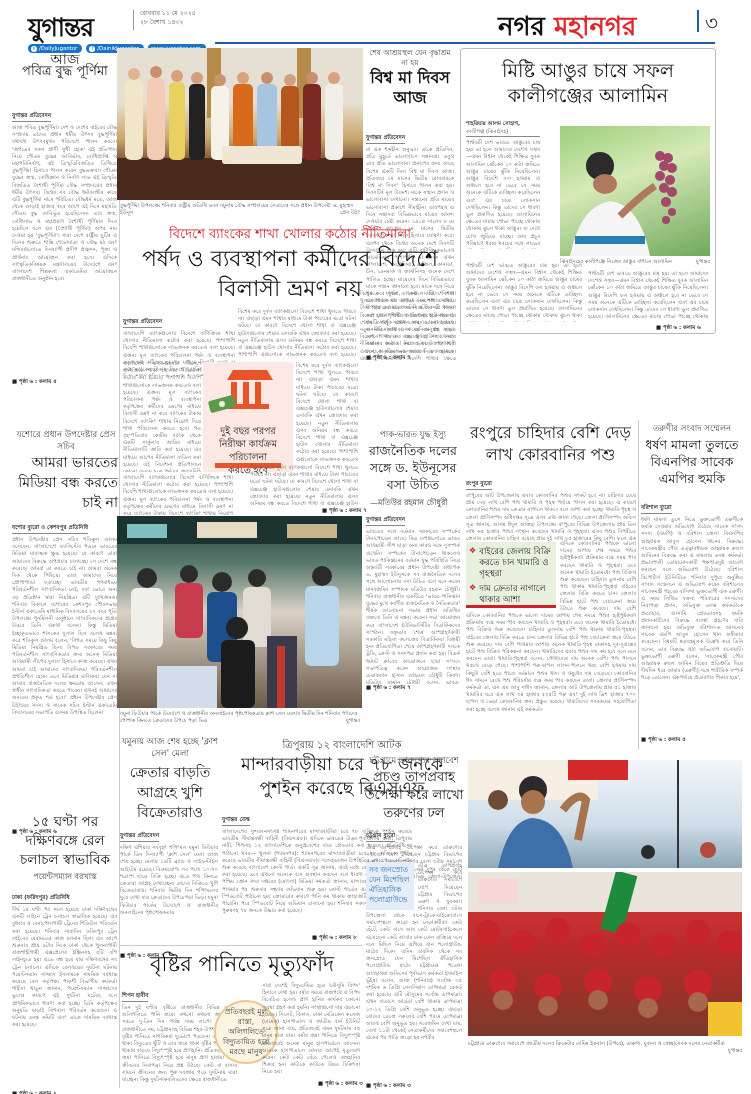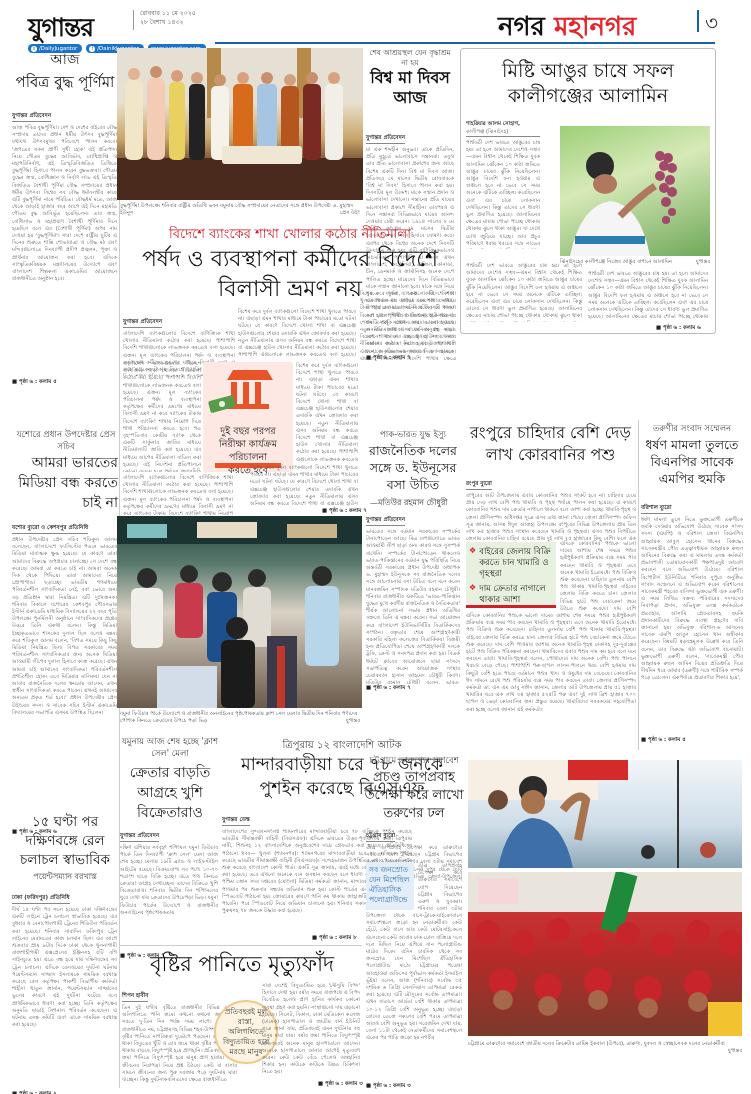--- a/index.html
+++ b/index.html
@@ -37,21 +37,21 @@
   <span class="pill"><span class="ic">X</span><span>/DailyJugantor</span></span><span class="pill"><span class="ic">f</span><span>/DainikJugantor</span></span><span class="pill"><span></span><span>www.jugantor.com</span></span>
 </div>
 <div class="abs" style="left:215px;top:42px;width:500px;height:2px;background:#1a5fa8;"></div>
 <div class="abs" style="left:498px;top:6px;white-space:nowrap;">
   <span class="section-title" style="color:#111;">নগর </span><span class="section-title" style="color:#e3262b;">মহানগর</span>
 </div>
 <div class="abs" style="left:697px;top:10px;width:1.5px;height:22px;background:#1a5fa8;"></div>
 <div class="abs" style="left:705px;top:8px;font-size:20px;color:#333;">৩</div>
 
 <div class="abs kicker" style="left:15px;top:48px;width:100px;font-size:14px;color:#222;">আজ</div>
-<div class="abs hl" style="left:15px;top:74px;width:100px;font-size:15px;">পবিত্র বুদ্ধ পূর্ণিমা</div>
+<div class="abs hl" style="left:15px;top:64px;width:100px;font-size:13px;">পবিত্র বুদ্ধ পূর্ণিমা</div>
 <div class="abs" style="left:12px;top:102px;width:105px;">
   <span class="byline">যুগান্তর প্রতিবেদন</span>
   <div class="body-text" style="height:254px;">আজ পবিত্র বুদ্ধপূর্ণিমা। দেশ ও দেশের বাইরের বৌদ্ধ সম্প্রদায় তাদের প্রধান ধর্মীয় উৎসব বুদ্ধপূর্ণিমা যথাযথ উৎসবমুখর পরিবেশে পালন করবে। 'জগতের সকল প্রাণী সুখী হোক' এই প্রতিপাদ্য নিয়ে গৌতম বুদ্ধের আবির্ভাব, বোধিপ্রাপ্তি ও মহাপরিনির্বাণ, এই ত্রিস্মৃতিবিজড়িত তিথিতে বুদ্ধপূর্ণিমা হিসাবে পালন করেন বুদ্ধভক্তরা। গৌতম বুদ্ধের জন্ম, বোধিজ্ঞান ও নির্বাণ লাভ এই ত্রিস্মৃতি বিজড়িত বৈশাখী পূর্ণিমা বৌদ্ধ সম্প্রদায়ের প্রধান ধর্মীয় উৎসব। বিশ্বের সব বৌদ্ধ ধর্মাবলম্বীর কাছে এটি বুদ্ধপূর্ণিমা নামে পরিচিত। বৌদ্ধধর্ম মতে, আজ থেকে আড়াই হাজার বছর আগে এই দিনে মহামতি গৌতম বুদ্ধ আবির্ভূত হয়েছিলেন। তার জন্ম, বোধিলাভ ও মহাপ্রয়াণ বৈশাখী পূর্ণিমার দিনে হয়েছিল বলে এর (বৈশাখী পূর্ণিমা) অপর নাম দেওয়া হয় 'বুদ্ধপূর্ণিমা'। সারা দেশে রাষ্ট্রীয় ছুটির এ দিনের শুরুতে শান্তি শোভাযাত্রা ও বৌদ্ধ মঠ এবং মন্দিরগুলোতে দিনব্যাপী প্রদীপ প্রজ্বলন, পূজা ও প্রার্থনার আয়োজন করা হবে। এদিকে সাংস্কৃতিকবিষয়ক মন্ত্রণালয়ের উদ্যোগে এবং বাংলাদেশ শিল্পকলা একাডেমির আয়োজনে রাজধানীতে অনুষ্ঠান হবে।</div>
   <div class="jump">■ পৃষ্ঠা ৬ : কলাম ৫</div>
 </div>
 <div class="vrule" style="left:119px;top:48px;height:1040px;"></div>
 
 <div class="abs photo" style="left:117px;top:48px;width:246px;height:152px;background:linear-gradient(180deg,#d8c7a2 0%,#e9e2d2 35%,#c9a56a 60%,#5a3522 80%,#3d2418 100%);">
   <svg width="246" height="152" viewBox="0 0 246 152">
     <rect x="0" y="0" width="246" height="55" fill="#e6e0d4"></rect>

